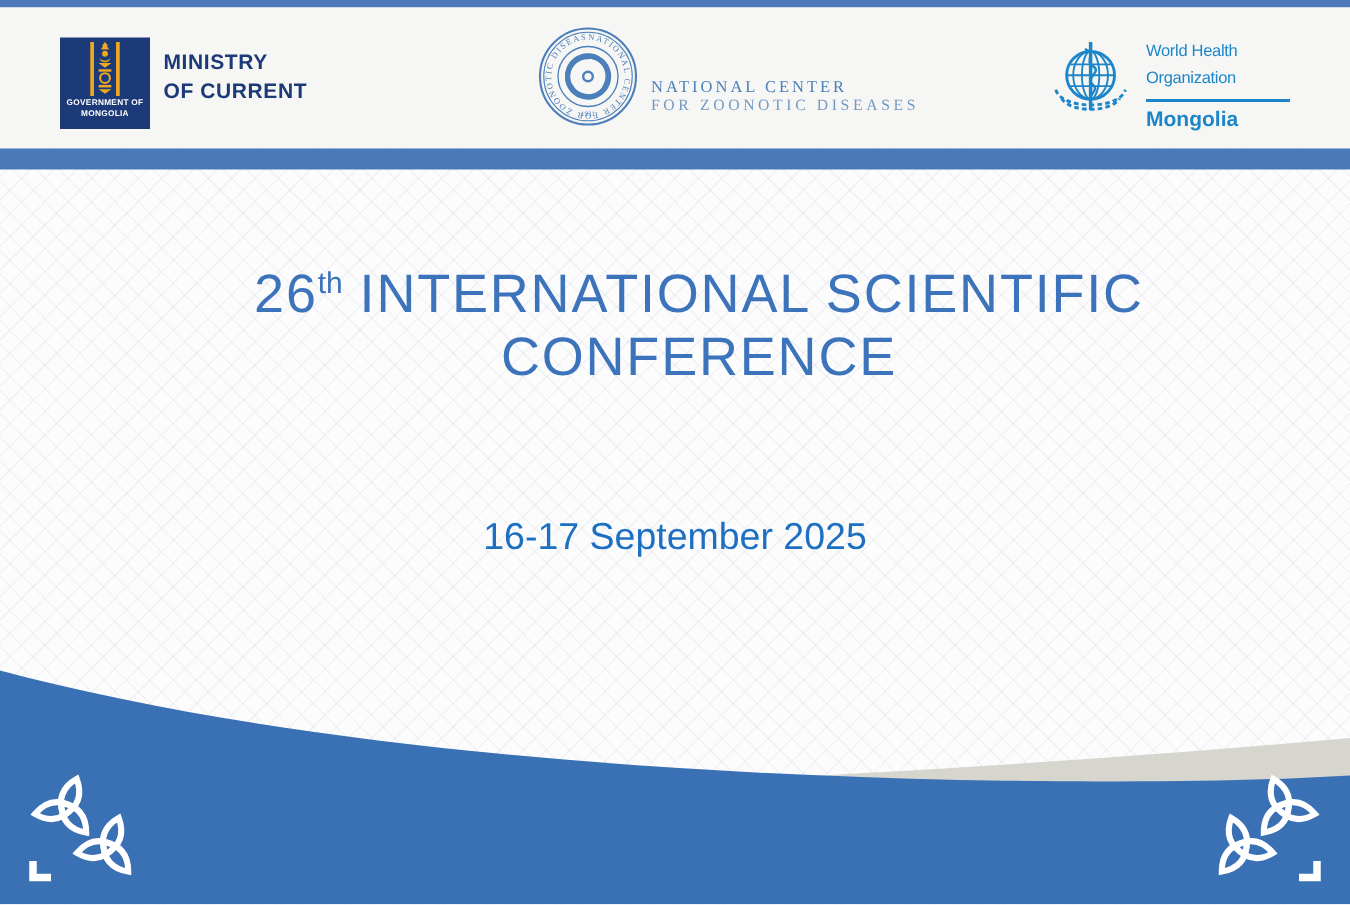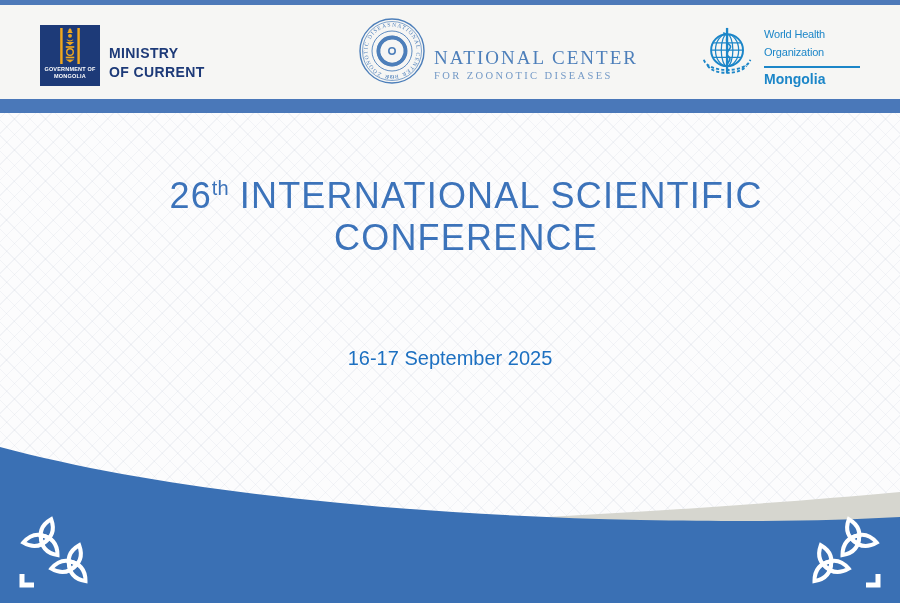--- a/index.html
+++ b/index.html
@@ -13,41 +13,41 @@
   }
   
   .topbar{position:absolute;top:0;left:0;width:900px;height:5px;background:#4e7ab9;}
   .header{position:absolute;top:5px;left:0;width:900px;height:94px;background:#f6f6f4;}
   .divider{position:absolute;top:99px;left:0;width:900px;height:14px;background:#4a78b9;}
 
   
   .moh{position:absolute;left:40px;top:20px;display:flex;align-items:flex-end;}
   .moh-square{width:60px;height:61px;background:#1d3a78;display:flex;flex-direction:column;align-items:center;justify-content:flex-start;padding-top:3px;box-sizing:border-box;}
   .moh-gov{color:#fff;font-size:5.5px;font-weight:bold;text-align:center;line-height:6.5px;letter-spacing:.2px;margin-top:2px;}
-  .moh-title{margin-left:9px;margin-bottom:4px;color:#1d3a78;font-weight:bold;font-size:14px;line-height:19px;letter-spacing:.4px;}
+  .moh-title{margin-left:9px;margin-bottom:16px;color:#1d3a78;font-weight:bold;font-size:14px;line-height:19px;letter-spacing:.4px;}
 
   
   .nczd{position:absolute;left:358px;top:12px;display:flex;align-items:center;}
   .nczd-name{margin-left:8px;font-family:"Liberation Serif",serif;color:#4d7fba;margin-top:26px;}
-  .nczd-line1{font-size:19px;letter-spacing:2px;}
+  .nczd-line1{font-size:11px;letter-spacing:2px;}
   .nczd-line2{font-size:10.5px;letter-spacing:2.4px;color:#7399c6;margin-top:1px;}
 
   
   .who{position:absolute;left:700px;top:20px;display:flex;align-items:flex-start;}
   .who-text{margin-left:6px;color:#1c86c8;}
   .who-name{font-weight:normal;font-size:11px;line-height:18px;letter-spacing:-.2px;}
   .who-rule{width:96px;height:2px;background:#1c86c8;margin:5px 0 3px 0;}
   .who-country{font-weight:bold;font-size:14px;}
 
   
   .main{position:absolute;top:113px;left:0;width:900px;text-align:center;}
   .conf-line{margin-top:62px;color:#3c73ba;font-size:36px;letter-spacing:1.2px;padding-left:32px;}
   .conf-line sup{font-size:20px;vertical-align:super;letter-spacing:0;}
   .theme{margin:16px auto 0 auto;max-width:800px;color:#2d6cb7;font-weight:bold;font-size:44px;line-height:52px;letter-spacing:.5px;}
-  .when{margin-top:84px;color:#1d70c1;font-size:20px;line-height:31px;}
+  .when{margin-top:84px;color:#1d70c1;font-size:25px;line-height:31px;}
 
   
   .waves{position:absolute;left:0;bottom:0;width:900px;height:160px;display:block;}
   .ornament{position:absolute;bottom:12px;width:92px;height:78px;}
   .ornament.left{left:12px;}
   .ornament.right{right:12px;transform:scaleX(-1);}
 </style>
 </head>
 <body>
 

